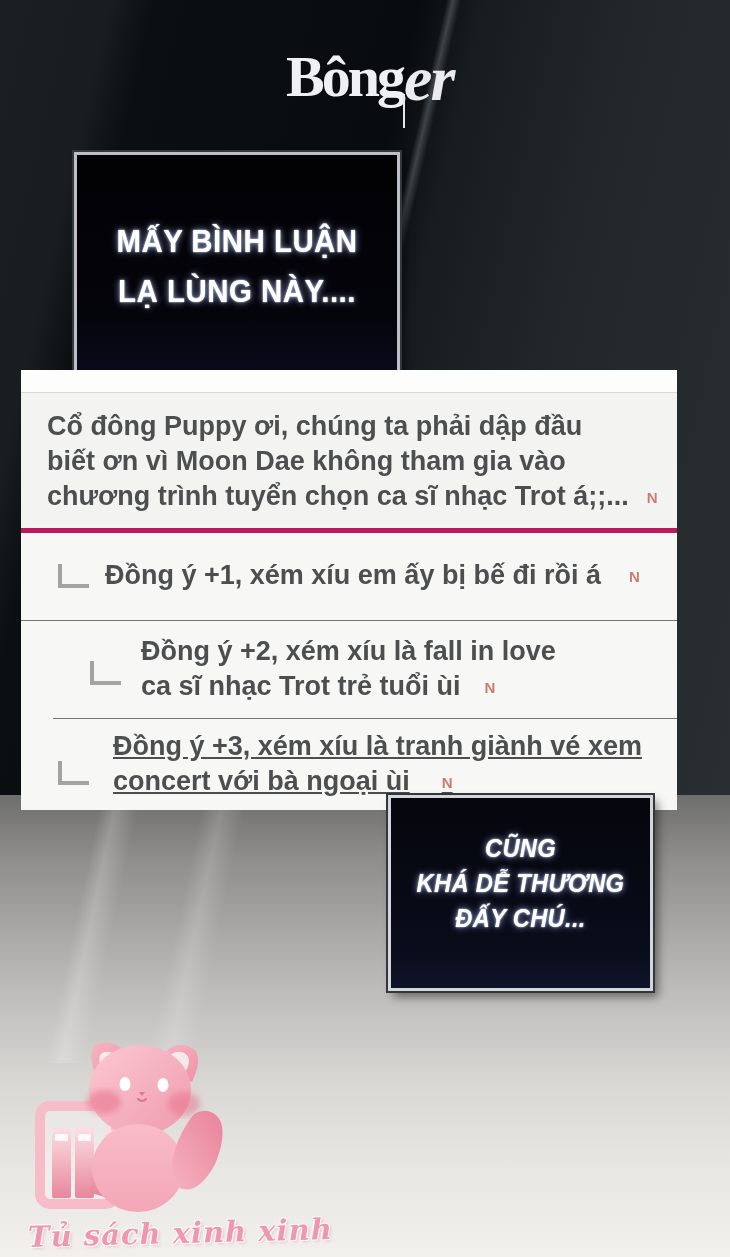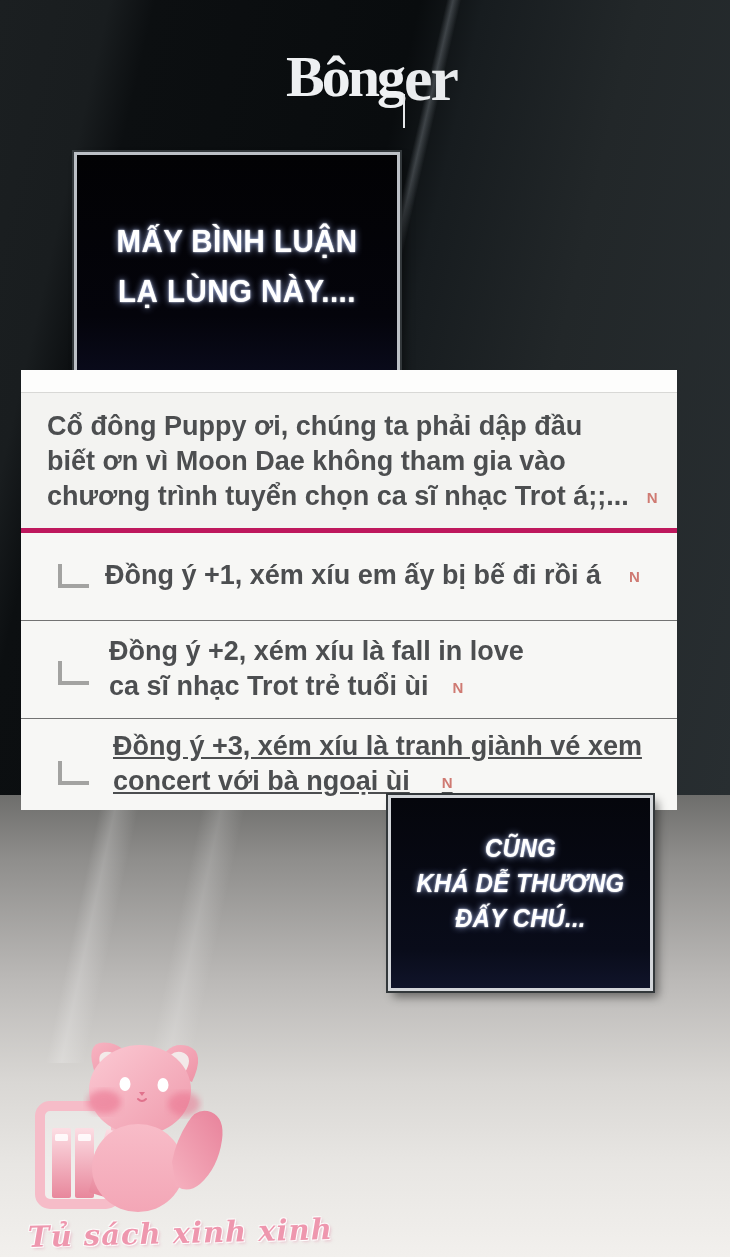--- a/index.html
+++ b/index.html
@@ -23,21 +23,21 @@
     background:linear-gradient(102deg, transparent 13%, rgba(255,255,255,.20) 15%, transparent 18%, transparent 26%, rgba(255,255,255,.16) 28.5%, transparent 31.5%);
   }
   
   .logo-main{
     position:absolute;left:286px;top:12px;width:116px;text-align:center;
     font-family:"Liberation Serif",serif;font-weight:700;font-size:58px;
     color:#eef0f2;letter-spacing:-3px;margin-top:31px;
   }
   .logo-er{
     position:absolute;left:404px;top:42px;
-    font-family:"Liberation Serif",serif;font-weight:700;
+    font-family:"Liberation Serif",serif;font-style:italic;font-weight:700;
     font-size:64px;color:#e9ebed;letter-spacing:-2px;
   }
   .logo-tagline{position:absolute;left:240px;top:84px;width:158px;text-align:right;}
   .logo-tagline .t1{font-size:12.5px;color:#c9ccd0;letter-spacing:.4px;}
   .logo-tagline .t2{font-size:20px;font-weight:700;color:#fafafa;margin-top:2px;letter-spacing:.2px;}
   .logo-bar{position:absolute;left:403px;top:94px;width:2px;height:34px;background:#e5e7e9;}
   
   .panel-dark{
     position:absolute;box-sizing:border-box;
     border:3px solid #bcc0c6;
@@ -67,21 +67,21 @@
     font-weight:700;color:#4c4e50;
   }
   .c-strip{height:23px;box-sizing:border-box;background:#fdfdfc;border-bottom:1px solid #d8d8d6;}
   .c-main{
     height:140px;box-sizing:border-box;background:#f3f3f1;border-bottom:5px solid #be185d;
     padding:16px 16px 0 26px;font-size:27px;line-height:35px;
   }
   .c-reply{position:relative;box-sizing:border-box;border-bottom:1px solid #737373;background:#f7f7f5;
     font-size:27px;line-height:35px;}
   .c-reply.r1{height:88px;padding:25px 0 0 84px;}
-  .c-reply.r2{height:98px;padding:13px 0 0 88px;}
+  .c-reply.r2{height:98px;padding:13px 0 0 88px;margin-left:32px;}
   .c-reply.r3{height:91px;padding:10px 8px 0 92px;border-bottom:none;text-decoration:underline;}
   .licon{position:absolute;width:27px;height:20px;border-left:4px solid #a3a3a1;border-bottom:4px solid #a3a3a1;}
   .r1 .licon{left:37px;top:31px;}
   .r2 .licon{left:37px;top:40px;}
   .r3 .licon{left:37px;top:42px;}
   .nbadge{font-size:15px;color:#cf7a72;font-weight:700;margin-left:18px;vertical-align:2px;}
   .r1 .nbadge{margin-left:28px;}
   .r2 .nbadge{margin-left:24px;}
   .r3 .nbadge{margin-left:32px;}
   

